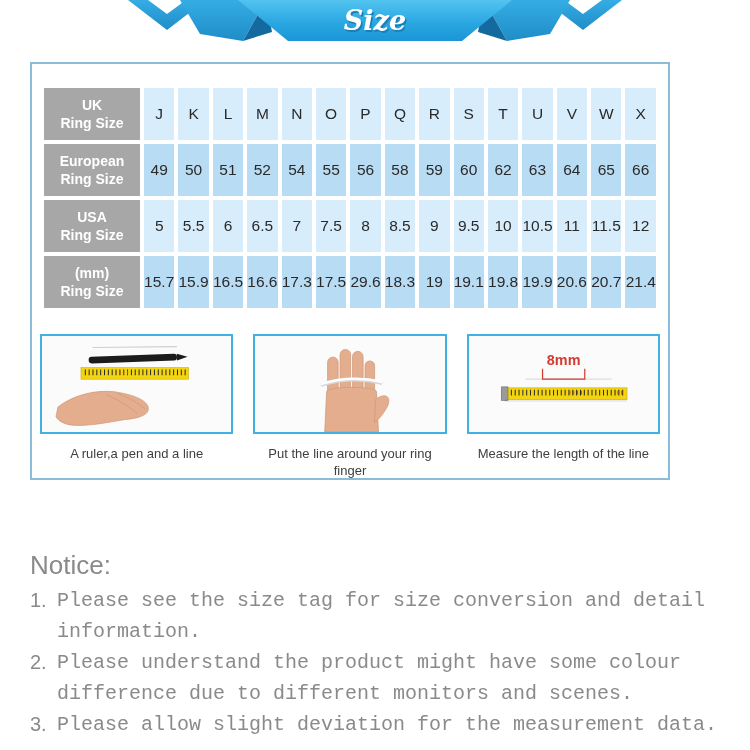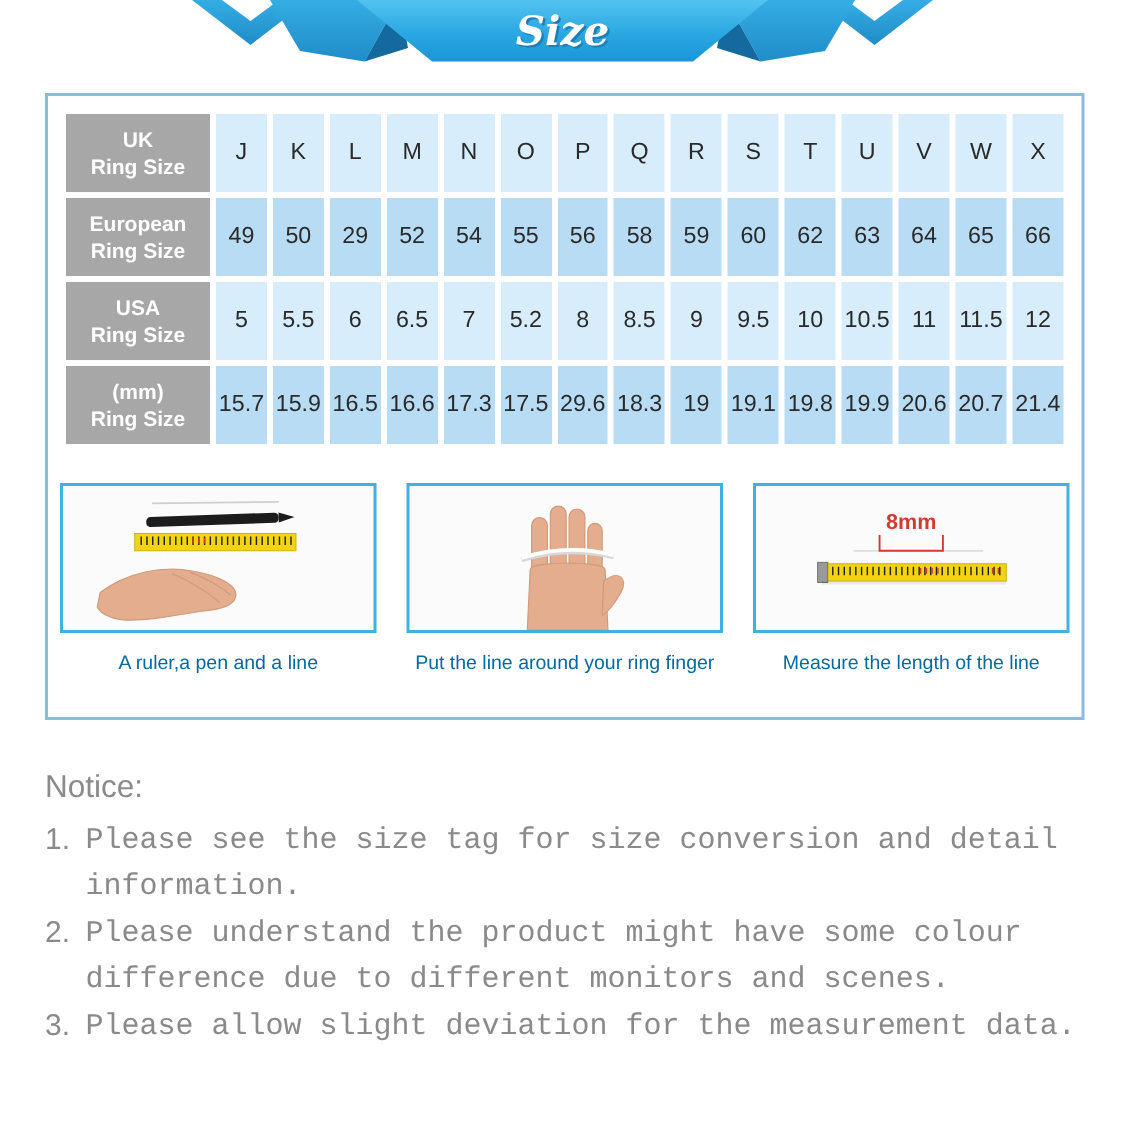--- a/index.html
+++ b/index.html
@@ -4,23 +4,23 @@
 <style>
   html,body{margin:0;padding:0;background:#fff;}
   .canvas{
     position:relative;width:750px;height:750px;background:#ffffff;
     font-family:"Liberation Sans", sans-serif;overflow:hidden;
   }
   
   .ribbon{position:absolute;top:0;left:0;width:750px;height:54px;}
   
   .panel{
-    position:absolute;left:30px;top:62px;width:693px;height:418px;
+    position:absolute;left:30px;top:62px;width:640px;height:418px;
     border:2px solid #8cbcd9;background:#fff;box-sizing:border-box;
-    padding:8px 8px 0 8px;
+    padding:20px 8px 0 8px;
   }
   
   table.size-table{
     width:100%;table-layout:fixed;border-collapse:separate;border-spacing:4px;
   }
   table.size-table th,table.size-table td{
     height:52px;text-align:center;vertical-align:middle;padding:0;
   }
   table.size-table th{
     width:96px;background:#a7a7a7;color:#ffffff;font-weight:bold;
@@ -34,27 +34,27 @@
     display:flex;gap:20px;margin-top:22px;align-items:flex-start;
   }
   .step{flex:1 1 0;min-width:0;}
   .photo{
     border:2px solid #41b1e1;background:#fbfbfb;height:100px;box-sizing:border-box;
     overflow:hidden;
     text-align:center;
   }
   .photo svg{display:block;width:100%;height:100%;}
   .step-caption{
-    margin-top:11px;font-size:13px;line-height:17px;color:#0369a1;
+    margin-top:11px;font-size:13px;line-height:17px;color:#404040;
     text-align:center;
   }
   .step:nth-child(4) .step-caption{white-space:nowrap;margin-left:-6px;margin-right:-6px;}
   
   .notice{position:absolute;left:30px;top:512px;width:706px;color:#8a8a8a;}
-  .notice-heading{font-size:21px;line-height:26px;margin-bottom:7px;}
+  .notice-heading{font-size:26px;line-height:26px;margin-bottom:7px;margin-top:40px;}
   .notice-item{display:flex;font-size:20px;line-height:31px;}
   .notice-item .num{flex:0 0 27px;}
   .notice-item .txt{flex:1 1 auto;font-family:Liberation Mono, monospace;}
 </style>
 </head>
 <body>
 
 <div class="canvas">
 
   <svg class="ribbon" viewBox="0 0 750 54">
@@ -115,21 +115,21 @@
             <td>W</td>
             <td>X</td>
           </tr>
           <tr>
             <th>
               <div>European</div>
               <div>Ring Size</div>
             </th>
             <td>49</td>
             <td>50</td>
-            <td>29</td>
+            <td>51</td>
             <td>52</td>
             <td>54</td>
             <td>55</td>
             <td>56</td>
             <td>58</td>
             <td>59</td>
             <td>60</td>
             <td>62</td>
             <td>63</td>
             <td>64</td>
@@ -139,21 +139,21 @@
           <tr>
             <th>
               <div>USA</div>
               <div>Ring Size</div>
             </th>
             <td>5</td>
             <td>5.5</td>
             <td>6</td>
             <td>6.5</td>
             <td>7</td>
-            <td>5.2</td>
+            <td>7.5</td>
             <td>8</td>
             <td>8.5</td>
             <td>9</td>
             <td>9.5</td>
             <td>10</td>
             <td>10.5</td>
             <td>11</td>
             <td>11.5</td>
             <td>12</td>
           </tr>

